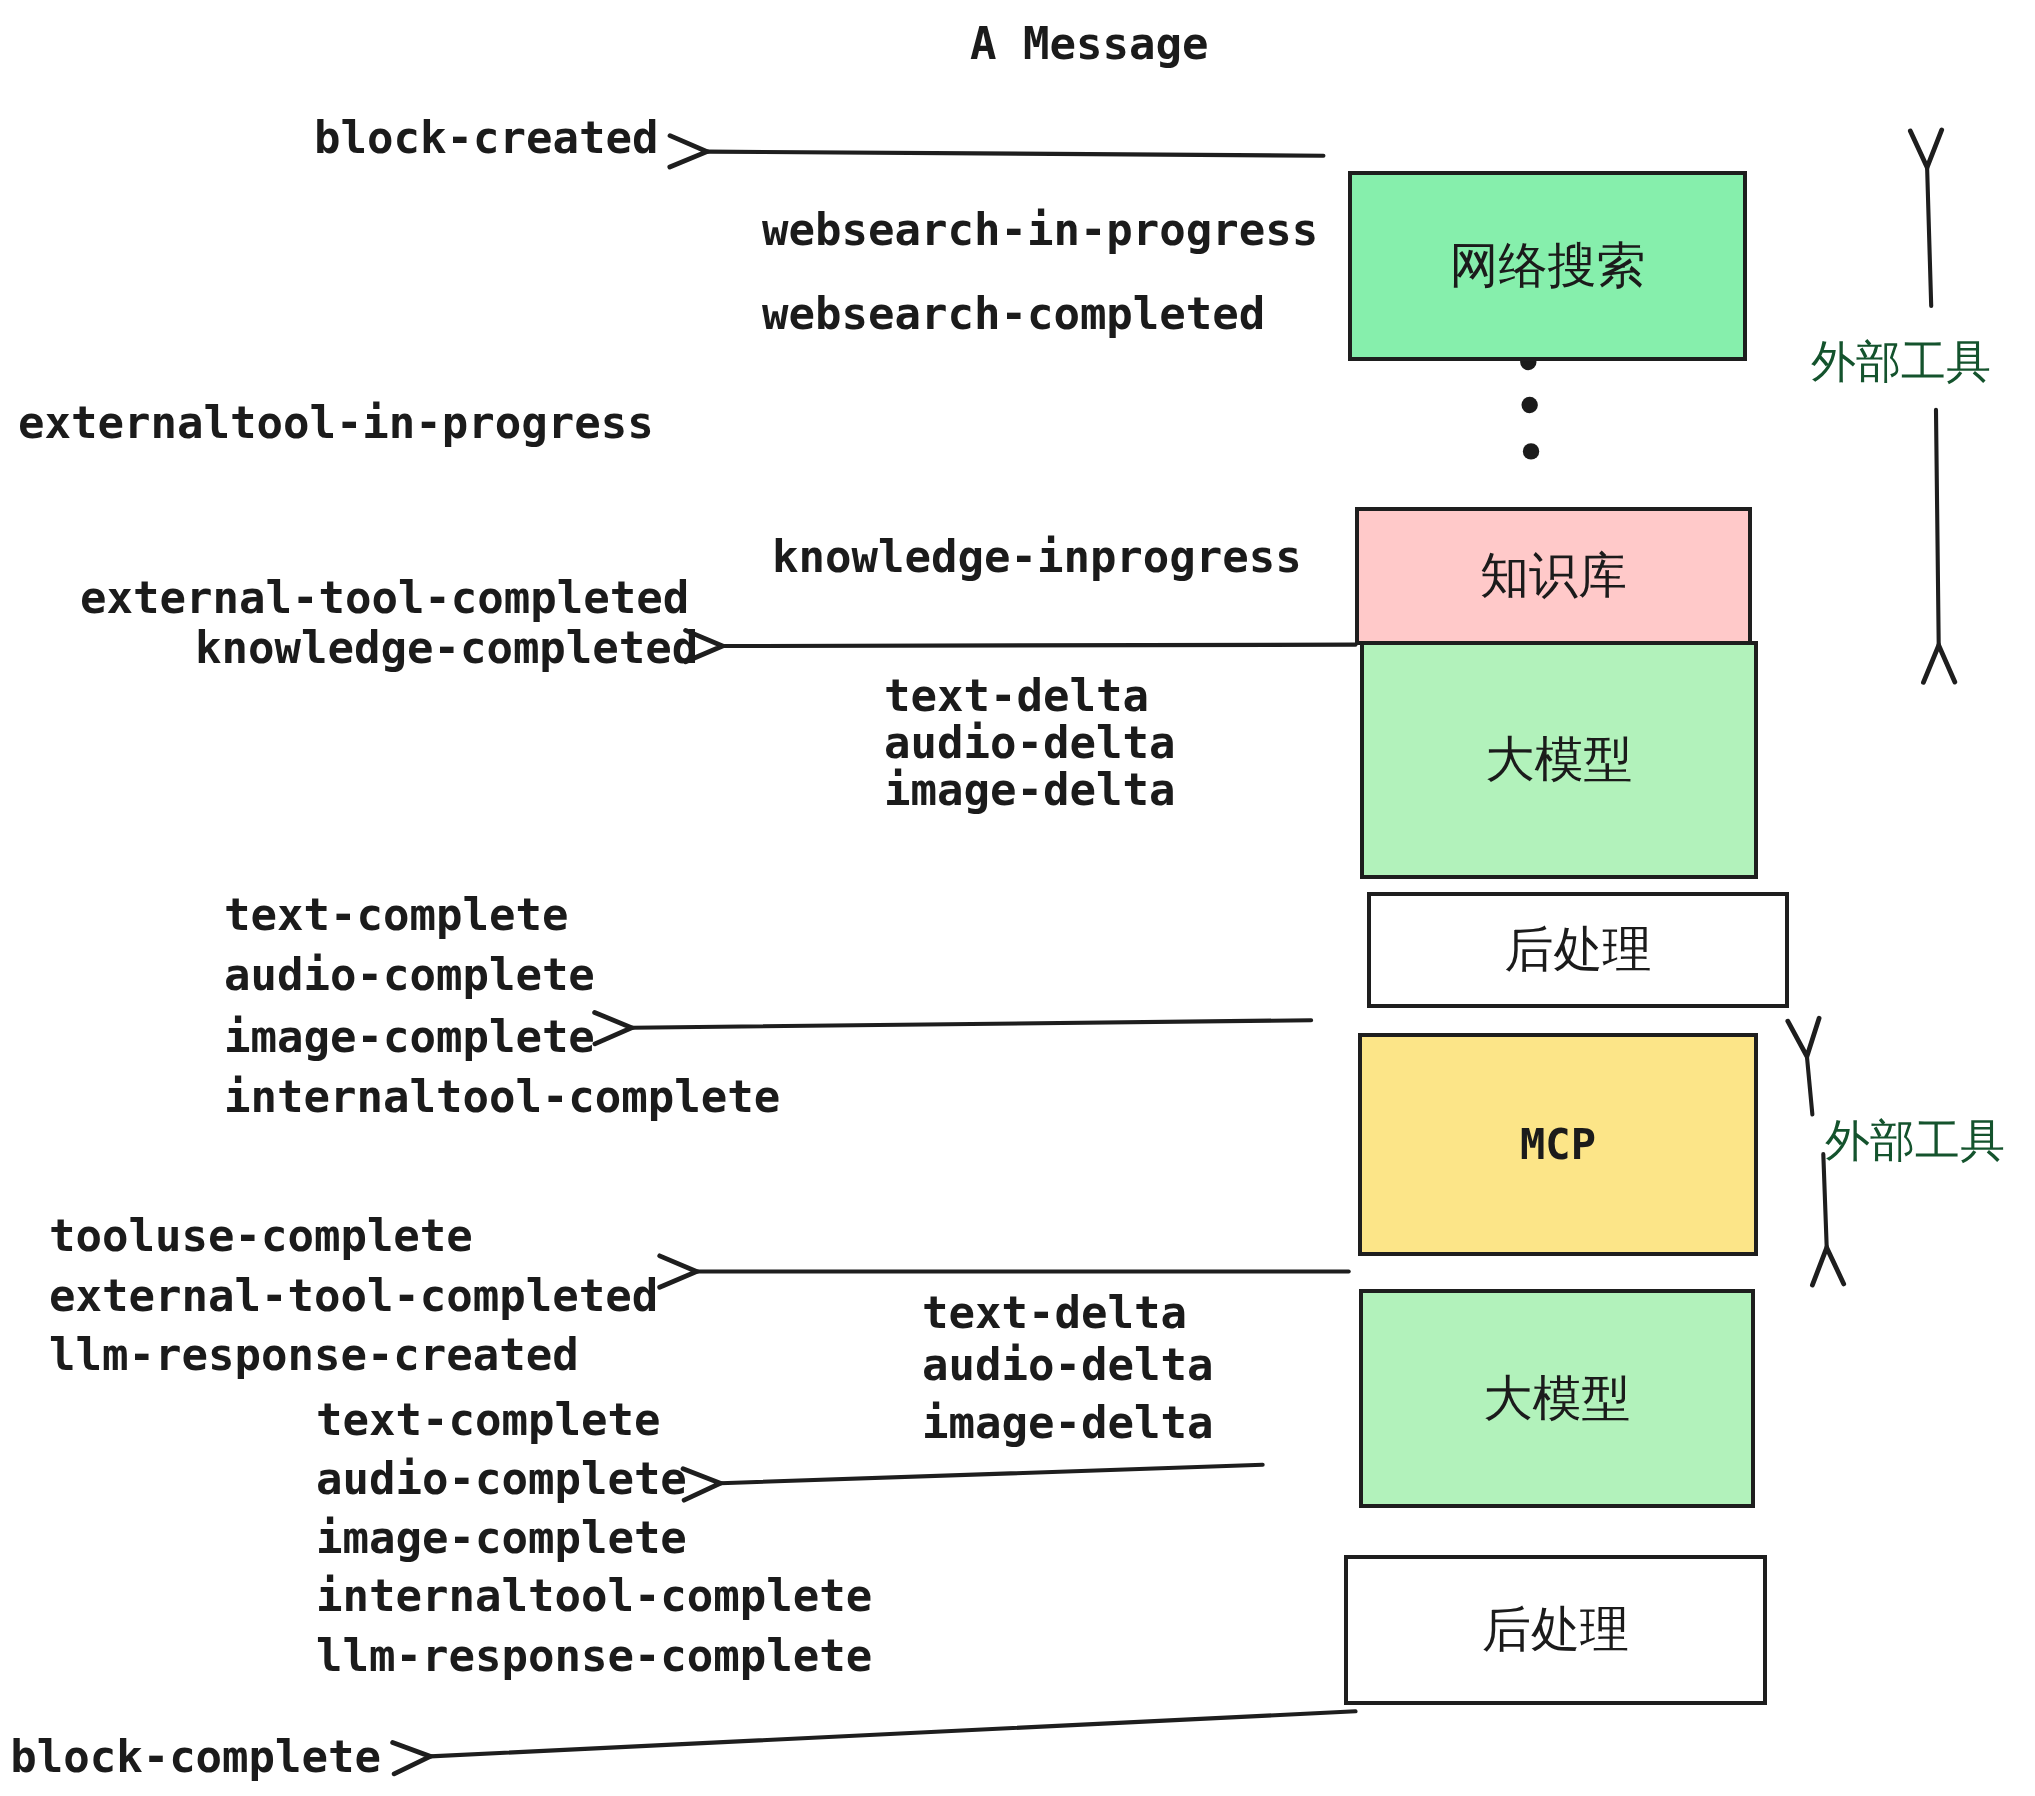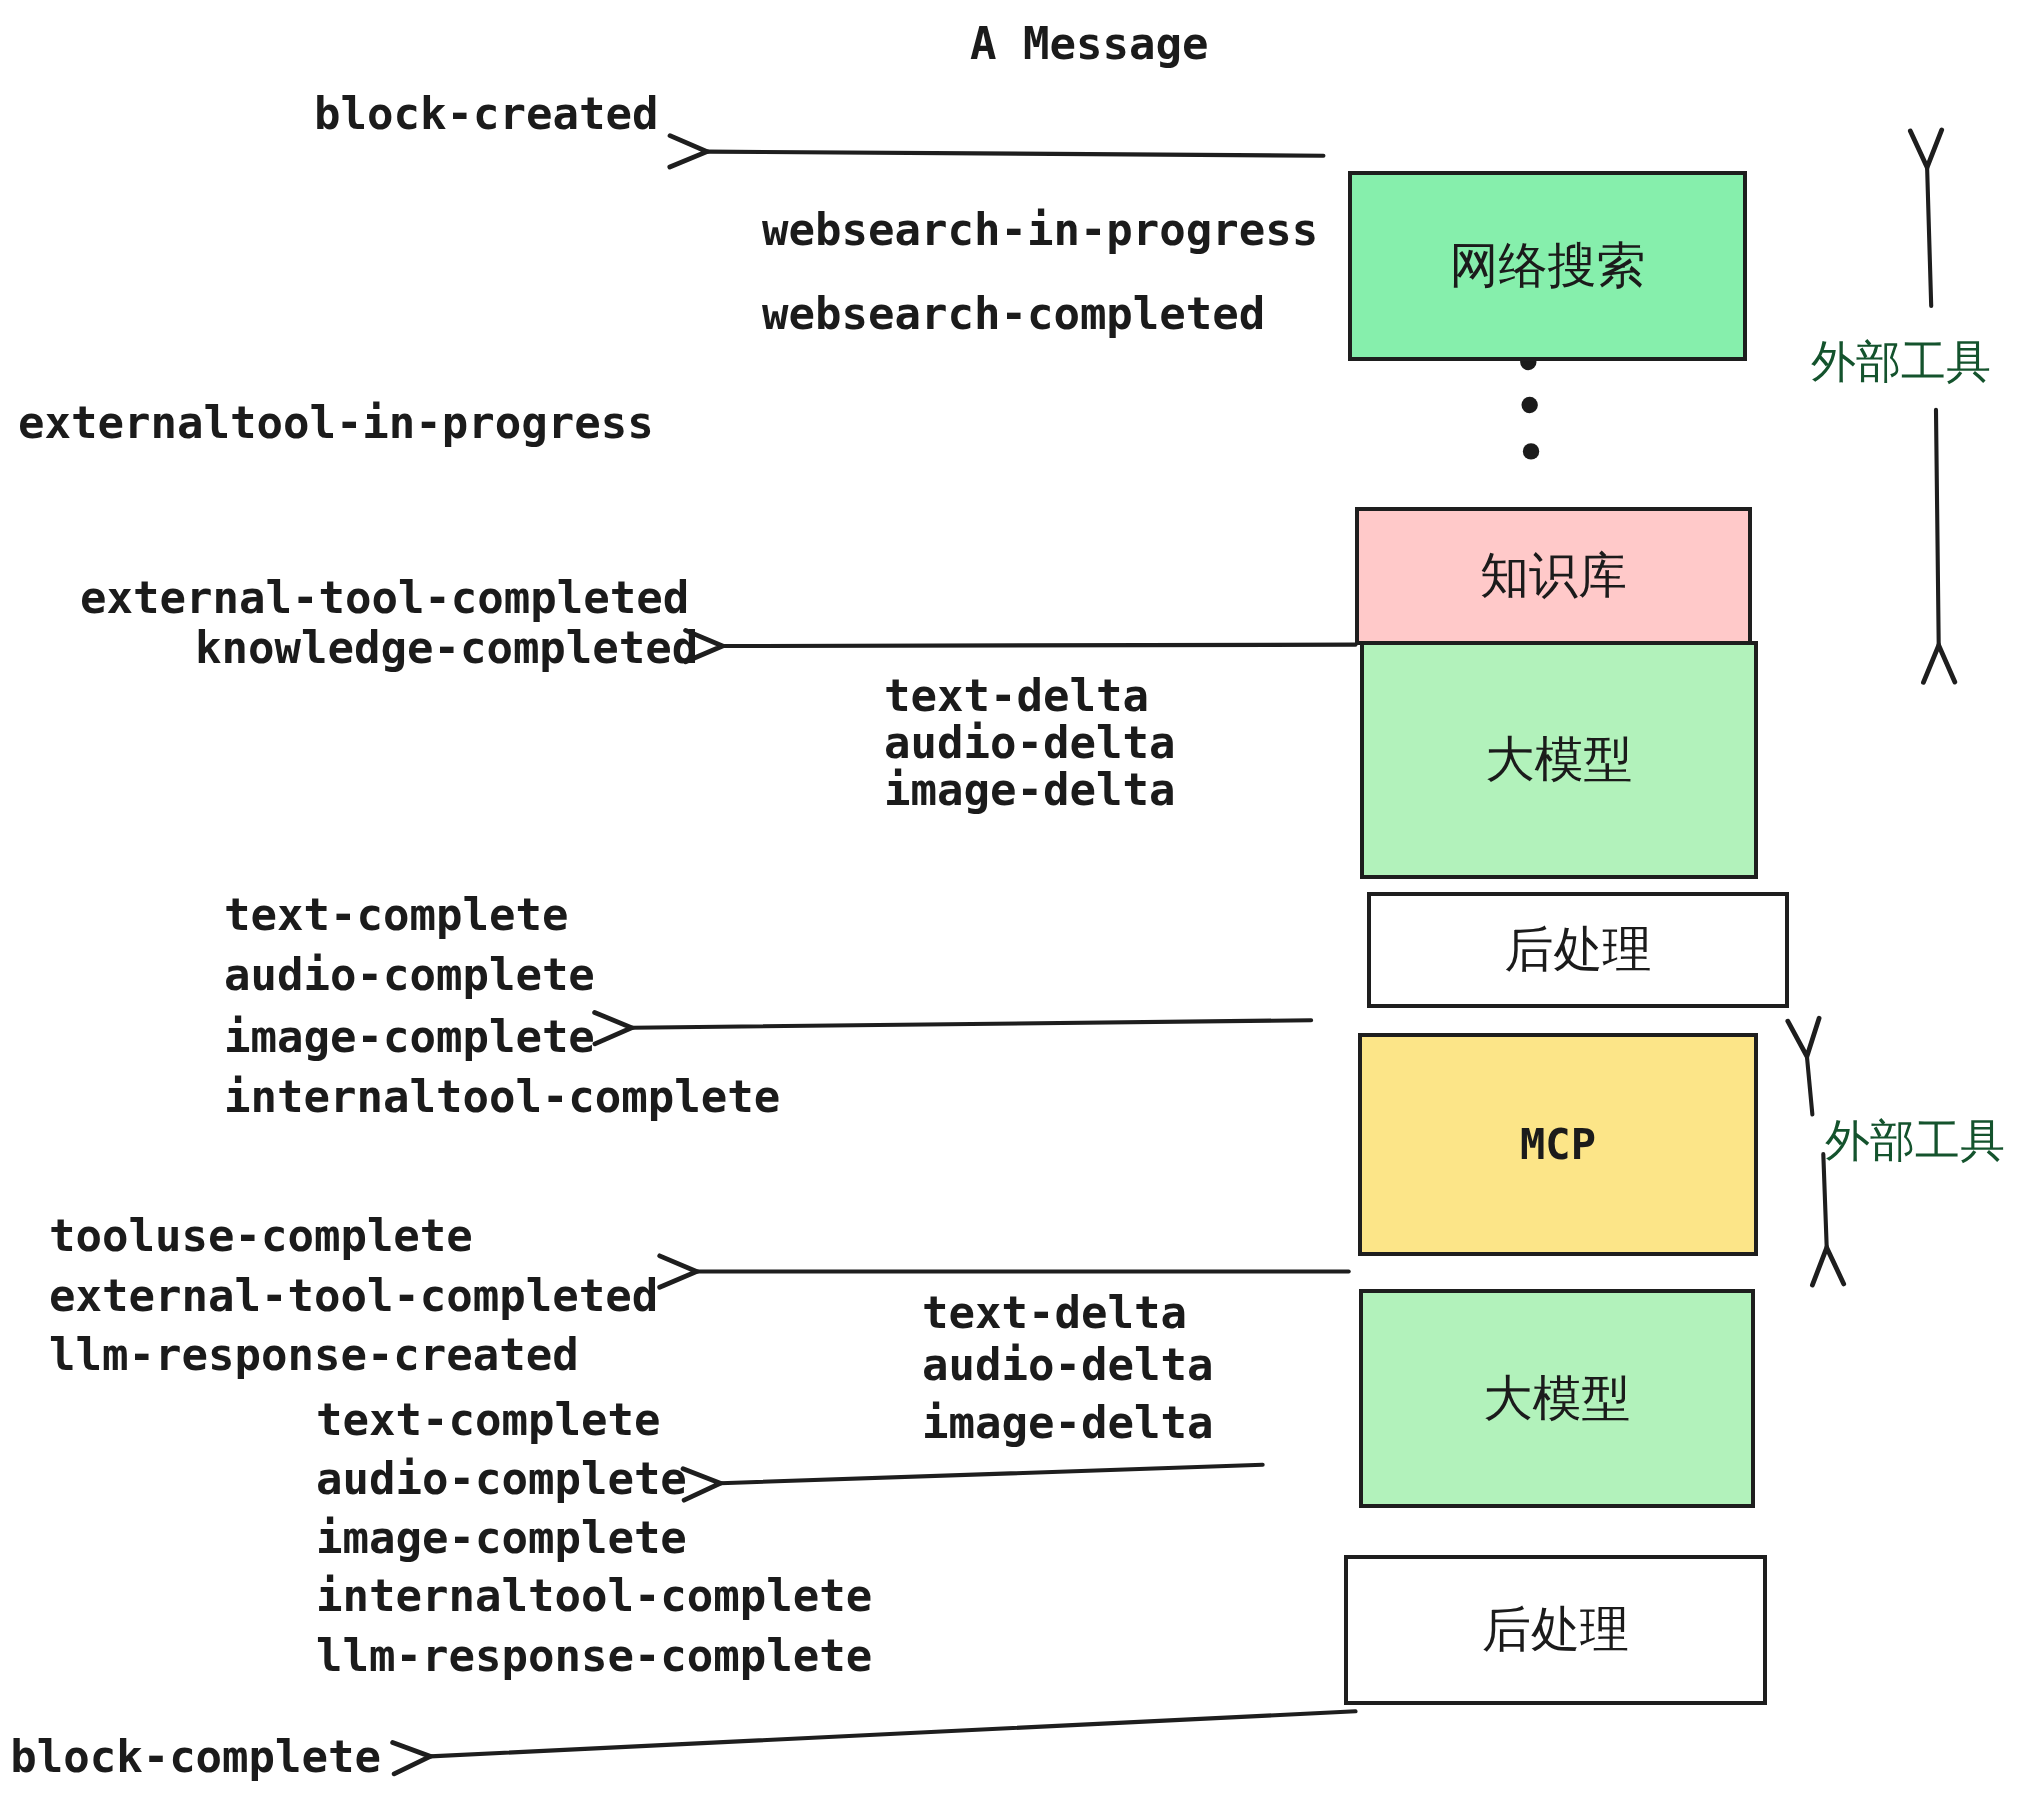--- a/index.html
+++ b/index.html
@@ -41,24 +41,25 @@
     </g>
     <g fill="#1b1b1b">
       <circle cx="2238" cy="530" r="12"></circle>
       <circle cx="2240" cy="593" r="12"></circle>
       <circle cx="2242" cy="661" r="12"></circle>
     </g>
   </svg>
 
   <div class="title">A Message</div>
 
-  <div class="ev" style="left:314px;top:90px">block-created</div>
+  <div class="ev" style="left:314px;top:114px">block-created</div>
   <div class="ev" style="left:762px;top:206px">websearch-in-progress</div>
   <div class="ev" style="left:762px;top:290px">websearch-completed</div>
   <div class="ev" style="left:18px;top:399px">externaltool-in-progress</div>
+  <div class="ev" style="left:772px;top:533px">knowledge-inprogress</div>
   <div class="ev" style="left:80px;top:574px">external-tool-completed</div>
   <div class="ev" style="left:195px;top:624px">knowledge-completed</div>
   <div class="ev" style="left:884px;top:672px">text-delta</div>
   <div class="ev" style="left:884px;top:719px">audio-delta</div>
   <div class="ev" style="left:884px;top:766px">image-delta</div>
   <div class="ev" style="left:224px;top:891px">text-complete</div>
   <div class="ev" style="left:224px;top:951px">audio-complete</div>
   <div class="ev" style="left:224px;top:1013px">image-complete</div>
   <div class="ev" style="left:224px;top:1073px">internaltool-complete</div>
   <div class="ev" style="left:49px;top:1212px">tooluse-complete</div>

